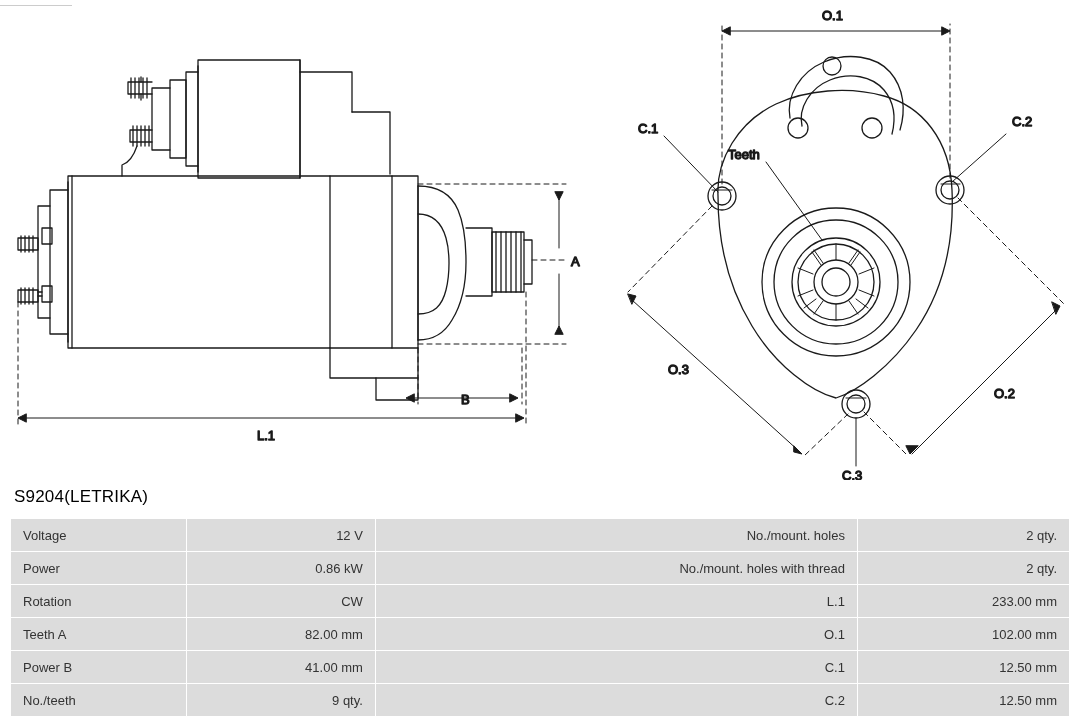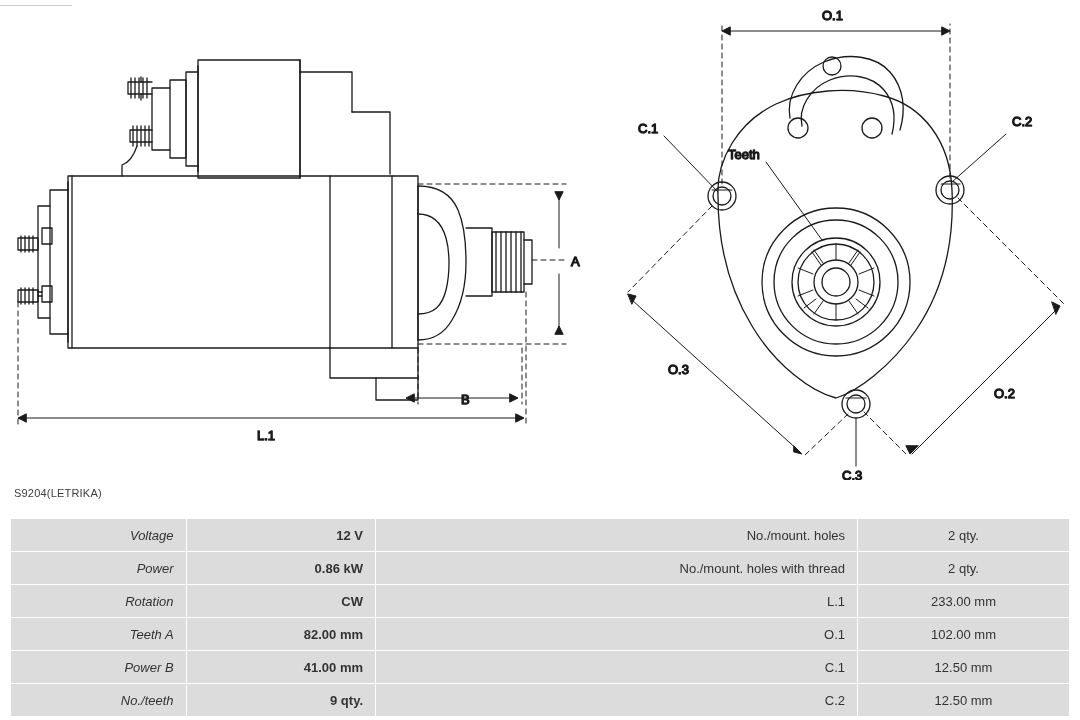--- a/index.html
+++ b/index.html
@@ -41,45 +41,45 @@
   }
   .dim-label {
     font-family: "Liberation Sans", sans-serif;
     font-size: 13px;
     fill: #222222;
   }
   .part-code {
     position: absolute;
     left: 14px;
     top: 487px;
-    font-size: 11px;
-    color: #404040;
+    font-size: 17px;
+    color: #000000;
     font-family: "Liberation Sans", sans-serif;
     letter-spacing: 0.2px;
   }
   table.spec {
     position: absolute;
     left: 10px;
     top: 518px;
     width: 1060px;
     border-collapse: collapse;
     font-size: 13px;
   }
   table.spec td {
     border: 1px solid #ffffff;
     height: 32px;
     padding: 0 12px;
     background: #dcdcdc;
     color: #333333;
     white-space: nowrap;
   }
-  td.label-l { text-align: right; width: 165px; font-style: italic; }
-  td.value-l { text-align: right; width: 180px; font-weight: bold; }
+  td.label-l { width: 165px; }
+  td.value-l { text-align: right; width: 180px; }
   td.label-r { text-align: right; width: 500px; margin-left: 45px; }
-  td.value-r { text-align: center; width: 205px; }
+  td.value-r { text-align: right; width: 205px; }
 </style>
 </head>
 <body>
 
 <div class="page">
 
   <div class="top-bar"></div>
 
   <div class="drawings">
     <svg width="1080" height="480" viewBox="0 0 1080 480">

